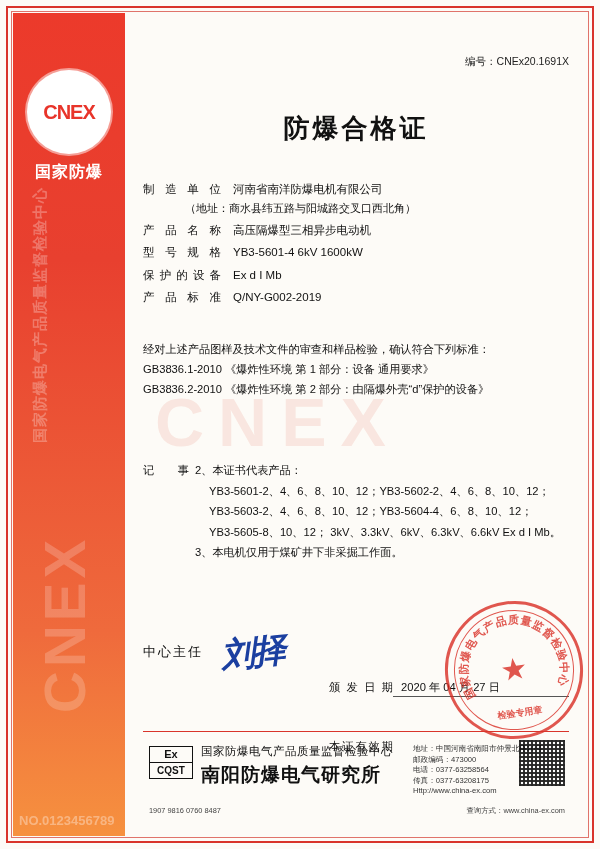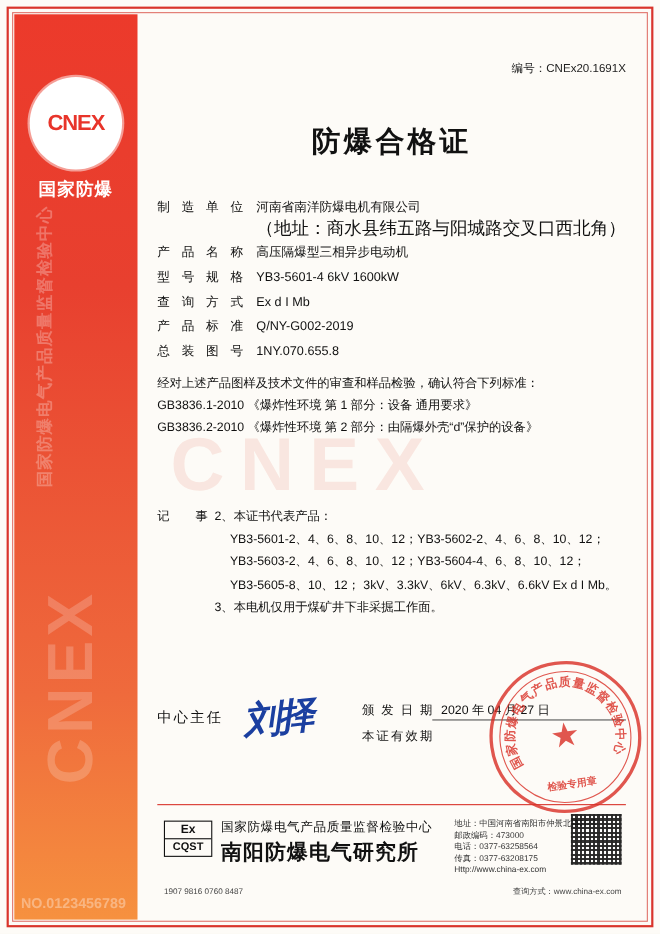--- a/index.html
+++ b/index.html
@@ -90,22 +90,22 @@
   }
   .frow{
     display:flex;align-items:flex-start;margin-bottom:6.5px;line-height:16px;
   }
   .flabel{
     width:78px;text-align:justify;text-align-last:justify;
     letter-spacing:0px;flex:none;color:#111;
   }
   .fvalue{flex:1;padding-left:12px;color:#111;}
   .fsub{
-    margin-left:90px;margin-top:-3px;margin-bottom:6px;
-    font-size:16px;color:#111;line-height:15px;
+    margin-left:42px;margin-top:-3px;margin-bottom:6px;
+    font-size:11px;color:#111;line-height:15px;
   }
   .standards{
     position:absolute;left:18px;top:327px;right:18px;
     font-size:11.2px;color:#111;line-height:19px;
   }
   .standards div{margin-bottom:1px;}
   .notes{
     position:absolute;left:18px;top:448px;right:18px;
     font-size:11.2px;color:#111;line-height:19.5px;
   }
@@ -128,21 +128,21 @@
     position:absolute;left:78px;top:0px;
     font-family:"Liberation Serif", serif;
     font-size:34px;color:#1b3fa0;
     font-style:italic;font-weight:bold;
     transform:rotate(-6deg);
     letter-spacing:-3px;
   }
   .date-block{
     position:absolute;right:0;top:8px;width:240px;font-size:11.2px;color:#111;
   }
-  .date-row{display:flex;margin-bottom:7px;align-items:baseline;}
+  .date-row{display:flex;margin-bottom:7px;align-items:baseline;margin-top:42px;}
   .date-lab{width:64px;text-align:justify;text-align-last:justify;flex:none;}
   .date-val{flex:1;padding-left:8px;border-bottom:1px solid #555;padding-bottom:1px;}
   
   .seal{
     position:absolute;left:320px;top:588px;
     width:132px;height:132px;border-radius:50%;
     border:3px solid #d8291f;
     opacity:0.78;
     transform:rotate(-8deg);
   }
@@ -238,30 +238,26 @@
 
       <div class="frow">
         <div class="flabel">产品名称</div>
         <div class="fvalue">高压隔爆型三相异步电动机</div>
       </div>
       <div class="frow spec">
         <div class="flabel">型号规格</div>
         <div class="fvalue">YB3-5601-4    6kV    1600kW</div>
       </div>
       <div class="frow">
-        <div class="flabel">查询方式</div>
+        <div class="flabel">保护的设备</div>
         <div class="fvalue">Ex d I Mb</div>
       </div>
       <div class="frow">
         <div class="flabel">产品标准</div>
         <div class="fvalue">Q/NY-G002-2019</div>
-      </div>
-      <div class="frow">
-        <div class="flabel">总装图号</div>
-        <div class="fvalue">1NY.070.655.8</div>
       </div>
     </div>
 
     <div class="standards">
       <div>经对上述产品图样及技术文件的审查和样品检验，确认符合下列标准：</div>
       <div>GB3836.1-2010 《爆炸性环境 第 1 部分：设备 通用要求》</div>
       <div>GB3836.2-2010 《爆炸性环境 第 2 部分：由隔爆外壳“d”保护的设备》</div>
     </div>
 
     <div class="notes">

